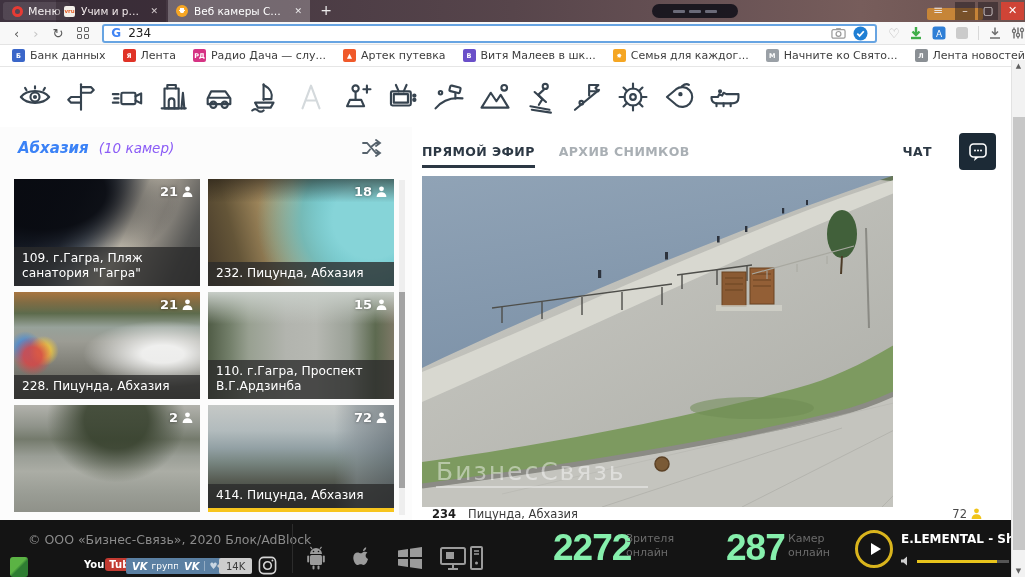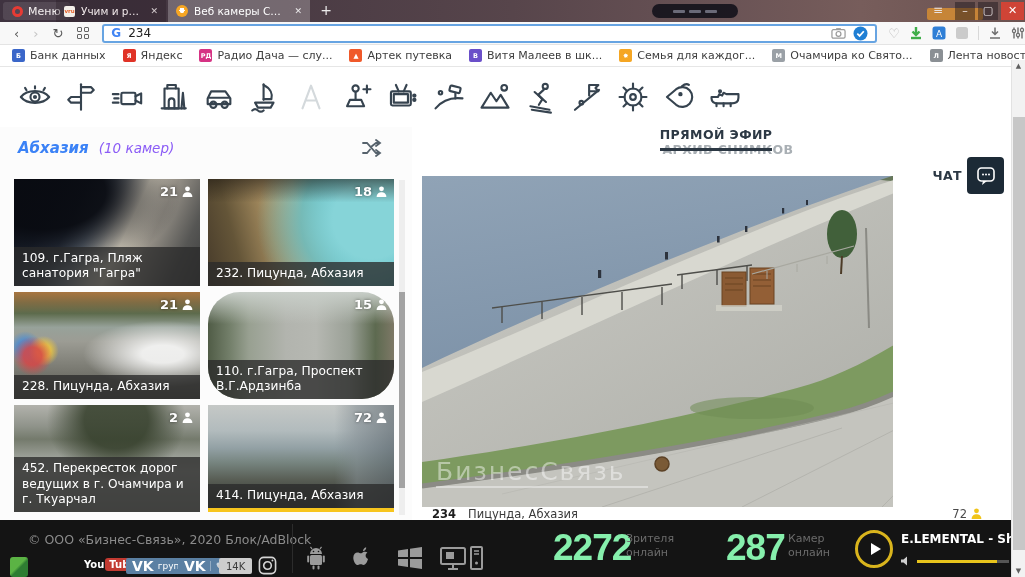--- a/index.html
+++ b/index.html
@@ -93,38 +93,38 @@
     radial-gradient(circle at 88% 38%, #86d4d8 0 22%, rgba(90,190,200,.75) 40%, transparent 65%),
     linear-gradient(75deg,#463a2a 0%,#645538 18%,#a38a5e 36%,#c9ad80 52%,#8fcfcb 72%,#4ab0bc 100%);}
   .cam-228{background:
     radial-gradient(ellipse at 80% 58%, rgba(255,255,255,.85) 0 10%, transparent 38%),
     radial-gradient(circle at 10% 60%, rgba(214,70,70,.85) 0 5%, transparent 11%),
     radial-gradient(circle at 16% 55%, rgba(240,200,60,.85) 0 4%, transparent 9%),
     radial-gradient(circle at 6% 52%, rgba(70,140,215,.85) 0 4%, transparent 9%),
     linear-gradient(180deg,#a8753f 0%,#7f6c44 10%,#5d6b4c 20%,#97a29a 33%,#9c9c94 46%,#87877f 62%,#6d6d65 82%,#565650 100%);}
   .cam-110{background:
     linear-gradient(180deg,#c8cec8 0%, rgba(200,206,200,0) 30%),
-    linear-gradient(90deg,#505c46 0%,#74806b 12%,#98a091 22%,#b2b4ae 42%,#b6b8b2 58%,#9aa096 76%,#5d6a50 90%,#7d7866 100%); border-radius: 32px;}
+    linear-gradient(90deg,#505c46 0%,#74806b 12%,#98a091 22%,#b2b4ae 42%,#b6b8b2 58%,#9aa096 76%,#5d6a50 90%,#7d7866 100%);}
   .cam-452{background:
     radial-gradient(ellipse at 55% 14%, rgba(52,62,42,.85) 0 22%, transparent 48%),
     linear-gradient(180deg,#b2b2ac 0%,#8f938a 20%,#747a6c 32%,#9a9e96 48%,#abada5 62%,#9a9d95 82%,#8f9189 100%);}
   .cam-234{background:
     linear-gradient(90deg, transparent 68%, rgba(130,140,146,.55) 80%, rgba(95,105,112,.65) 100%),
     linear-gradient(180deg,#c5c8c6 0%,#b2bbbd 24%,#93a1a5 40%,#76847f 54%,#585d54 70%,#3d403a 86%,#31342e 100%);}
 
   .side-sb{position:absolute;left:399px;top:53px;width:6px;height:335px;background:#eeeeee;}
   .side-sb-thumb{position:absolute;left:0;top:112px;width:6px;height:196px;background:#a3a3a3;}
 
   
   .main{position:absolute;left:422px;top:127px;width:588px;height:393px;background:#fff;}
-  .main-tabs{position:relative;height:49px;display:flex;align-items:center;flex-direction:column;}
+  .main-tabs{position:relative;height:49px;display:flex;align-items:center;}
   .tab-live{font-size:12.5px;font-weight:bold;color:#2c3844;letter-spacing:.4px;position:relative;}
   .tab-live::after{content:'';position:absolute;left:0;right:0;bottom:-9px;height:3px;background:#2c3844;}
   .tab-archive{font-size:12.5px;font-weight:bold;color:#a9afb4;letter-spacing:.4px;margin-left:24px;}
-  .chat-wrap{margin-left:auto;display:flex;align-items:center;gap:5px;padding-right:6px;}
+  .chat-wrap{margin-left:auto;display:flex;align-items:center;gap:27px;padding-right:14px;}
   .chat-label{font-size:12.5px;font-weight:bold;color:#2c3844;letter-spacing:.4px;}
   .chat-btn{width:37px;height:37px;background:#1c2a36;border-radius:4px;display:flex;align-items:center;justify-content:center;}
   .chat-btn svg{width:20px;height:20px;}
   .video{position:relative;width:471px;height:331px;background:#ec4899;overflow:hidden;}
   .video svg.scene{display:block;width:588px;height:331px;}
   .info-strip{position:absolute;left:0;top:380px;width:588px;height:13px;display:flex;align-items:center;
     font-size:11.5px;color:#3a3a3a;}
   .info-id{font-weight:bold;color:#1e1e1e;margin:0 12px 0 10px;}
   .info-view{margin-left:auto;display:flex;align-items:center;gap:4px;margin-right:28px;color:#4a4a4a;}
   .info-view svg{width:11px;height:11px;}
@@ -132,21 +132,21 @@
   
   .footer{position:absolute;left:0;top:520px;width:1025px;height:57px;background:#141414;color:#8f8f8f;}
   .copy{position:absolute;left:28px;top:12px;font-size:12.5px;color:#8b8b8b;}
   .logo-green{position:absolute;left:10px;top:37px;width:18px;height:20px;border-radius:3px;
     background:linear-gradient(135deg,#5bb344 0 45%,#2e7d32 55% 100%);}
   .yt{position:absolute;left:84px;top:38px;display:flex;align-items:center;font-size:10px;font-weight:bold;color:#fff;}
   .yt .tube{background:#c23a31;border-radius:3px;padding:1px 4px;margin-left:1px;}
   .vk-badge{position:absolute;top:38px;height:16px;background:#5b80a3;border-radius:2px;color:#fff;
     display:flex;align-items:center;gap:4px;font-size:9px;padding:0 6px;}
   .vk1{left:126px;} .vk2{left:178px;}
-  .vk-badge b{font-size:14px;}
+  .vk-badge b{font-size:10px;font-style:italic;}
   .vk2 .hrt{color:#c9d6e2;border-left:1px solid rgba(255,255,255,.35);padding-left:5px;font-size:9px;}
   .vk-count{position:absolute;left:219px;top:38px;height:16px;background:#cdcdcd;color:#3c3c3c;border-radius:2px;
     font-size:10px;display:flex;align-items:center;padding:0 7px;}
   .vk-count::before{content:'';position:absolute;left:-5px;top:5px;border:3px solid transparent;border-right-color:#cdcdcd;}
   .insta{position:absolute;left:258px;top:36px;width:19px;height:19px;}
   .insta svg{width:19px;height:19px;stroke:#d4d4d4;stroke-width:1.7;fill:none;}
   .foot-div{position:absolute;left:292px;top:4px;width:1px;height:49px;background:#2c2c2c;}
   .plat{position:absolute;top:26px;}
   .plat svg{fill:#9b9b9b;}
   .p-android{left:304px;} .p-apple{left:350px;} .p-windows{left:397px;} .p-devices{left:440px;}
@@ -251,41 +251,41 @@
     </div>
   </div>
 
   <div class="bm-row" id="bmRow">
       <span class="bm">
         <span class="bm-ic" style="background: rgb(58, 102, 201);">Б</span>
         <span>Банк данных</span>
       </span>
       <span class="bm">
         <span class="bm-ic" style="background: rgb(224, 50, 38);">Я</span>
-        <span>Яндекс</span>
+        <span>Лента</span>
       </span>
       <span class="bm">
         <span class="bm-ic" style="background: rgb(214, 51, 132);">РД</span>
         <span>Радио Дача — слу...</span>
       </span>
       <span class="bm">
         <span class="bm-ic" style="background: rgb(240, 89, 42);">▲</span>
         <span>Артек путевка</span>
       </span>
       <span class="bm">
         <span class="bm-ic" style="background: rgb(106, 79, 201);">В</span>
         <span>Витя Малеев в шк...</span>
       </span>
       <span class="bm">
         <span class="bm-ic" style="background: rgb(245, 166, 35);">✸</span>
         <span>Семья для каждог...</span>
       </span>
       <span class="bm">
         <span class="bm-ic" style="background: rgb(154, 160, 166);">М</span>
-        <span>Очамчира ко Свято...</span>
+        <span>Начните ко Свято...</span>
       </span>
       <span class="bm">
         <span class="bm-ic" style="background: rgb(138, 143, 148);">Л</span>
         <span>Лента новостей</span>
       </span>
     </div>
 
   <div class="cats">
     <span class="cat"><svg viewBox="0 0 24 24">
           <path d="M2,12 C6.5,6.5 17.5,6.5 22,12 C17.5,17.5 6.5,17.5 2,12 Z"></path>
@@ -435,21 +435,20 @@
           <div class="caption">110. г.Гагра, Проспект В.Г.Ардзинба</div>
         </div>
         <div class="cam-cell cam-452">
           <div class="viewers">
             <span>2</span>
             <svg class="person" viewBox="0 0 10 10">
               <circle cx="5" cy="2.6" r="2.2" fill="#fff"></circle>
               <path d="M0.6,10 C0.6,6.8 3,5.6 5,5.6 C7,5.6 9.4,6.8 9.4,10 Z" fill="#fff"></path>
             </svg>
           </div>
-          <div class="caption">452. Перекресток дорог ведущих в г. Очамчира и г. Ткуарчал</div>
         </div>
         <div class="cam-cell cam-234 active">
           <div class="viewers">
             <span>72</span>
             <svg class="person" viewBox="0 0 10 10">
               <circle cx="5" cy="2.6" r="2.2" fill="#fff"></circle>
               <path d="M0.6,10 C0.6,6.8 3,5.6 5,5.6 C7,5.6 9.4,6.8 9.4,10 Z" fill="#fff"></path>
             </svg>
           </div>
           <div class="caption">414. Пицунда, Абхазия</div>

